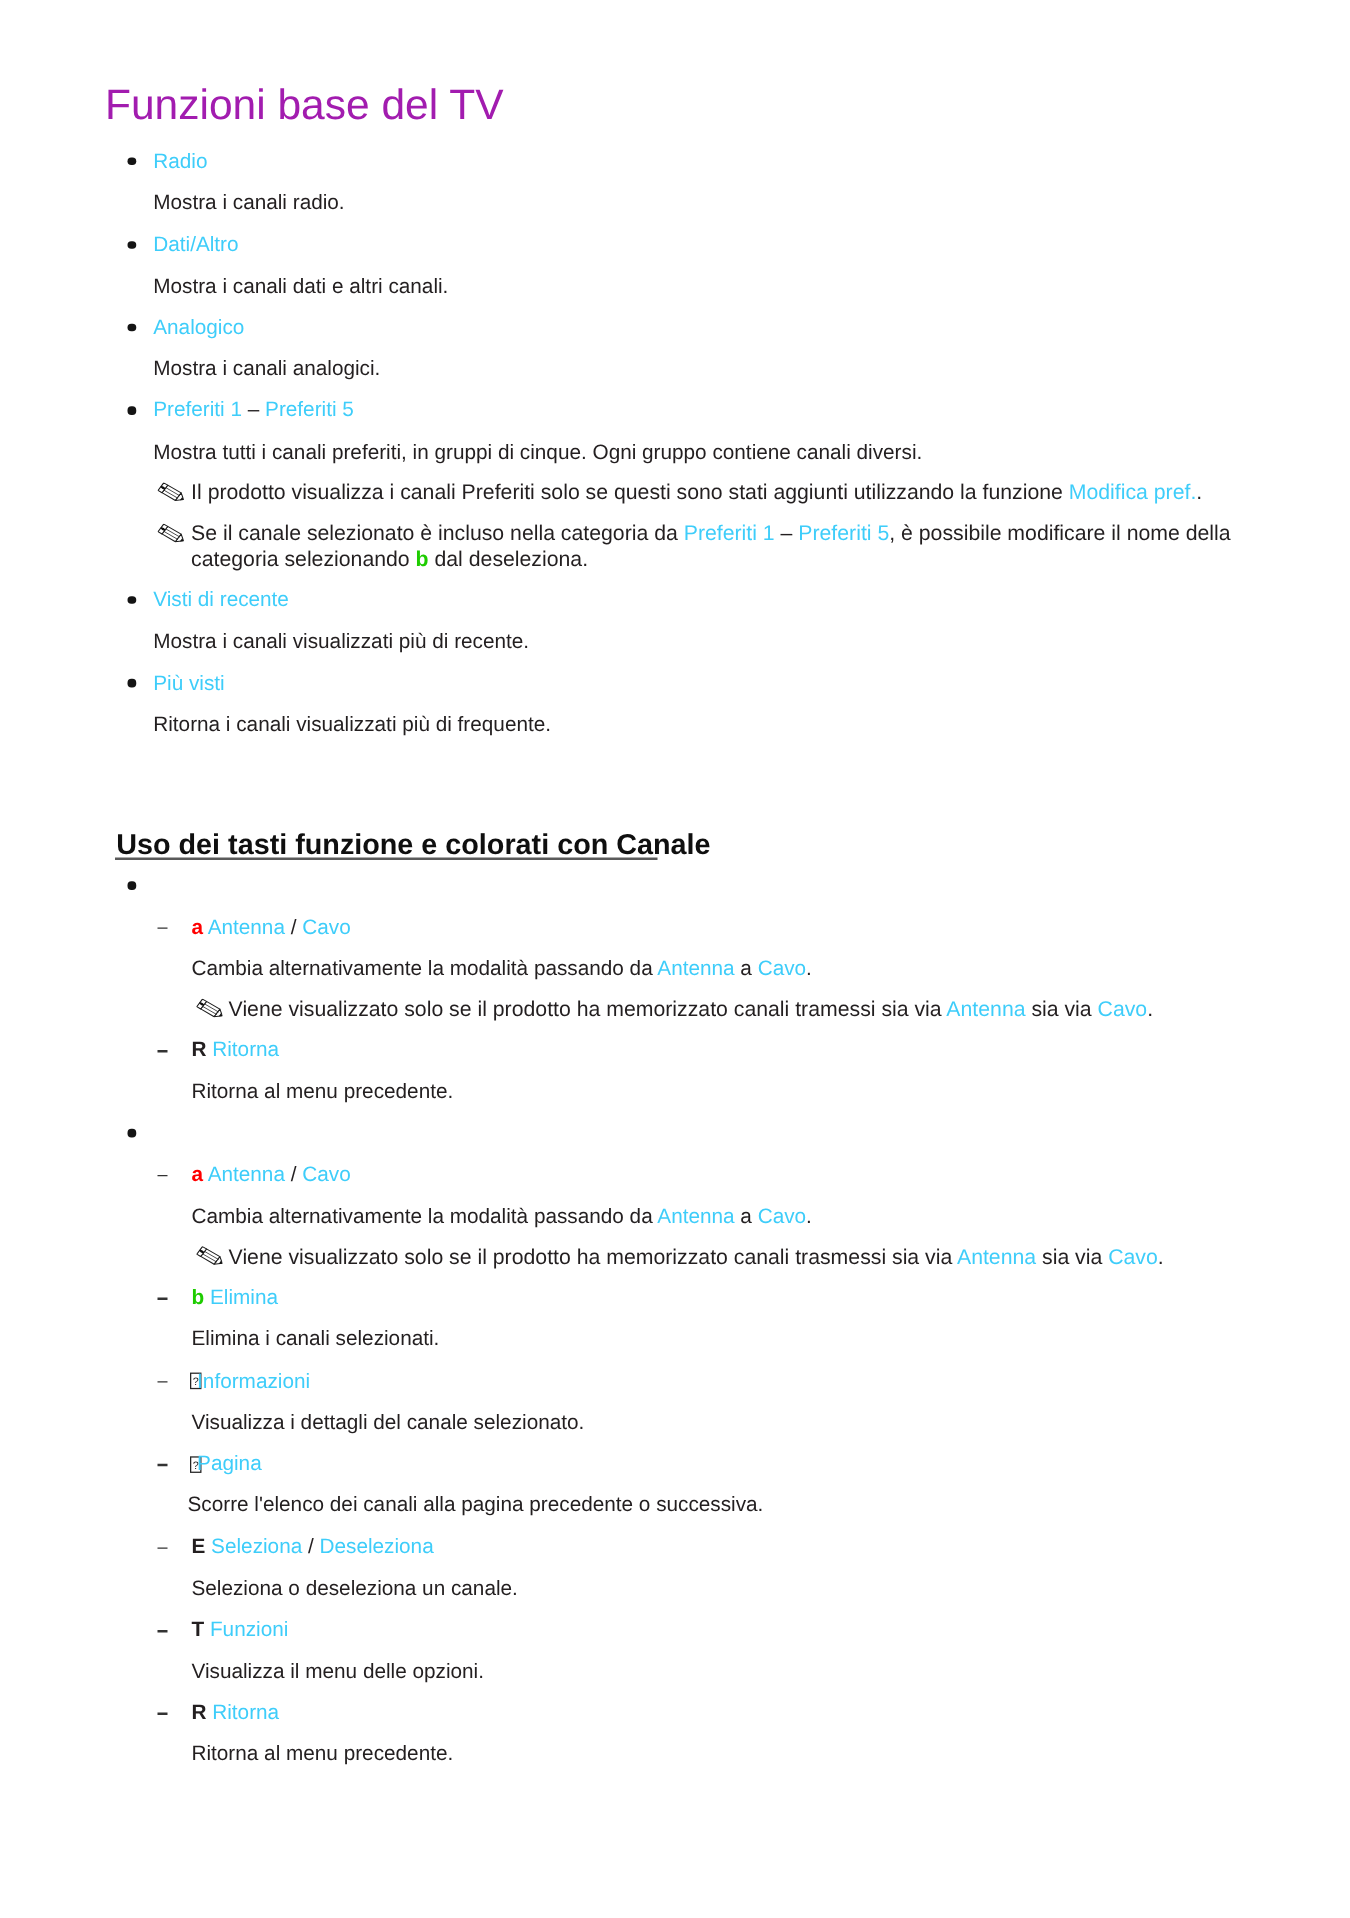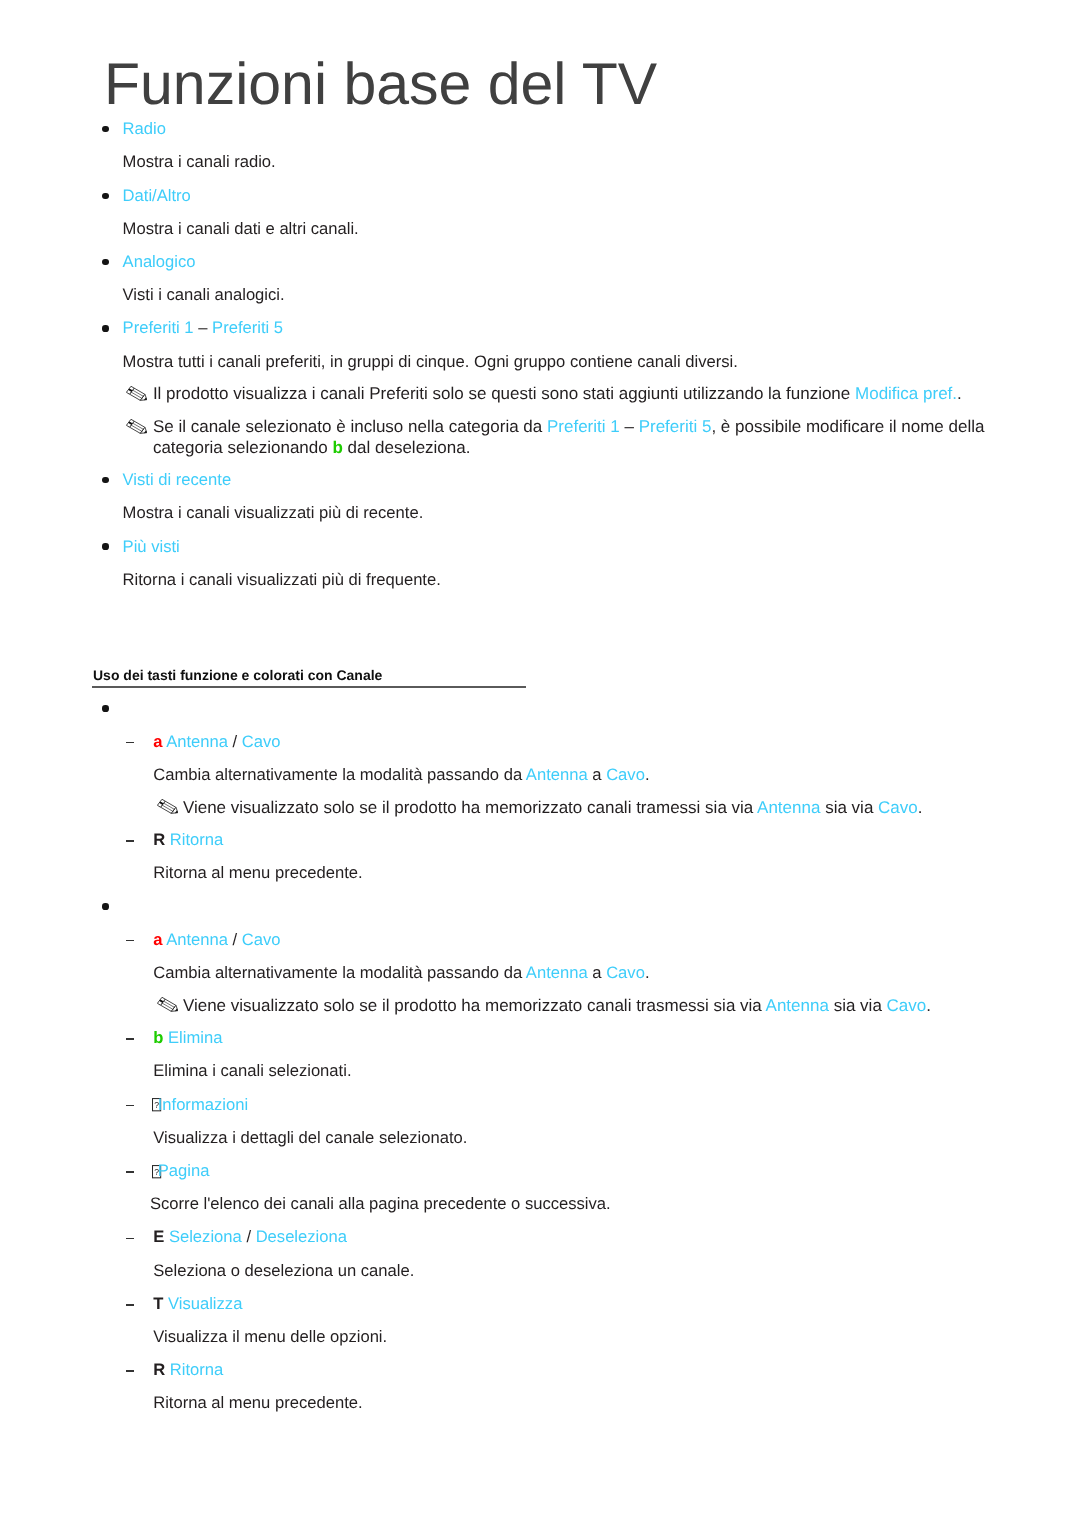--- a/index.html
+++ b/index.html
@@ -4,30 +4,30 @@
 <title>Funzioni base del TV</title>
 <style>
   html,body{margin:0;padding:0;}
   body{width:1080px;height:1534px;background:var(--c-bg,#ffffff);
        font-family:"Liberation Sans",sans-serif;color:#231f20;
        -webkit-font-smoothing:antialiased;text-rendering:geometricPrecision;
        will-change:transform;}
   .page{position:relative;width:1080px;height:1534px;overflow:hidden;background:#fff;
         transform:translateZ(0);}
 
-  .title{position:absolute;left:104px;font-size:59px;line-height:20.3px;
-         font-weight:400;color:#404040;white-space:nowrap;}
+  .title{position:absolute;left:84px;font-size:34px;line-height:20.3px;
+         font-weight:400;color:#a21caf;white-space:nowrap;}
 
   .blk{position:absolute;font-size:16.6px;line-height:20.3px;color:var(--c-text,#231f20);}
   .b-note{font-size:17px;}
   .marker{position:absolute;display:block;}
   .bullet-dot{width:6.25px;height:6.25px;border-radius:50%;background:#141414;}
   .dash-bar{width:8.4px;height:1.5px;background:#333333;}
 
-  .heading{position:absolute;left:93px;font-size:14px;font-weight:bold;color:#0f0f0f;
+  .heading{position:absolute;left:93px;font-size:23px;font-weight:bold;color:#0f0f0f;
            line-height:20.3px;white-space:nowrap;}
   .hrule{position:absolute;left:92px;height:2.1px;background:#5a5a5a;}
 
   .cy{color:var(--c-cyan,#3ecdfa);}
   .rd{color:var(--c-red,#ff0000);font-weight:bold;}
   .gr{color:var(--c-green,#1ecc00);font-weight:bold;}
   .bk{font-weight:bold;color:var(--c-text,#231f20);}
 
   .tofu{display:inline-block;width:5.4px;height:13.6px;
         vertical-align:-2.45px;margin-left:-0.9px;overflow:visible;}
@@ -41,21 +41,21 @@
 <body>
 
 <div class="page">
   <div class="title" style="top: 74.15px;">Funzioni base del TV</div>
   <div id="content">
       <div class="blk b-bullet" style="top:119.25px;left:122.60px;width:869.40px"><span class="marker bullet-dot" style="left:-20.20px;top:6.95px"></span><span class="cy">Radio</span></div>
       <div class="blk b-body" style="top:152.45px;left:122.60px;width:869.40px"><span>Mostra i canali radio.</span></div>
       <div class="blk b-bullet" style="top:185.65px;left:122.60px;width:869.40px"><span class="marker bullet-dot" style="left:-20.20px;top:6.95px"></span><span class="cy">Dati/Altro</span></div>
       <div class="blk b-body" style="top:218.85px;left:122.60px;width:869.40px"><span>Mostra i canali dati e altri canali.</span></div>
       <div class="blk b-bullet" style="top:252.05px;left:122.60px;width:869.40px"><span class="marker bullet-dot" style="left:-20.20px;top:6.95px"></span><span class="cy">Analogico</span></div>
-      <div class="blk b-body" style="top:285.25px;left:122.60px;width:869.40px"><span>Visti i canali analogici.</span></div>
+      <div class="blk b-body" style="top:285.25px;left:122.60px;width:869.40px"><span>Mostra i canali analogici.</span></div>
       <div class="blk b-bullet" style="top:318.45px;left:122.60px;width:869.40px"><span class="marker bullet-dot" style="left:-20.20px;top:6.95px"></span><span class="cy">Preferiti 1</span><span> – </span><span class="cy">Preferiti 5</span></div>
       <div class="blk b-body" style="top:351.65px;left:122.60px;width:869.40px"><span>Mostra tutti i canali preferiti, in gruppi di cinque. Ogni gruppo contiene canali diversi.</span></div>
       <div class="blk b-note" style="top:384.35px;left:152.90px;width:839.10px"><span class="marker" style="left:-26.90px;top:1.3px"><svg viewBox="1.25 1.0 19.4 15.3" width="21.2" height="14.6" preserveAspectRatio="none" xmlns="http://www.w3.org/2000/svg">
             <g stroke="#1e1e1e" stroke-width="0.8" stroke-linejoin="round" fill="#ffffff">
               <path d="M8.72 3.23 L18.56 9.74 L14.37 16.08 L4.52 9.57 Z"></path>
               <path d="M18.56 9.74 L20.38 15.32 L14.37 16.08 Z"></path>
             </g>
             <g stroke="#1e1e1e" stroke-width="0.62" fill="none">
               <path d="M4.71 3.58 L17.63 12.14"></path>
               <path d="M3.32 5.68 L16.25 14.23"></path>
@@ -124,18 +124,18 @@
             <text x="9" y="19.5" text-anchor="middle" font-family="Liberation Sans, sans-serif" font-size="17" fill="#262626">?</text>
           </svg></span><span class="cy">Informazioni</span></div>
       <div class="blk b-body" style="top:1127.85px;left:153.20px;width:838.80px"><span>Visualizza i dettagli del canale selezionato.</span></div>
       <div class="blk b-dash" style="top:1161.05px;left:153.20px;width:838.80px"><span class="marker dash-bar" style="left:-27.70px;top:10.2px"></span><span class="tofu"><svg viewBox="0 0 18 26" width="9.2" height="13.4" xmlns="http://www.w3.org/2000/svg">
             <rect x="1" y="1" width="16" height="24" fill="#ffffff" stroke="#262626" stroke-width="2"></rect>
             <text x="9" y="19.5" text-anchor="middle" font-family="Liberation Sans, sans-serif" font-size="17" fill="#262626">?</text>
           </svg></span><span class="cy">Pagina</span></div>
       <div class="blk b-body" style="top:1194.25px;left:150px;width:838.80px"><span>Scorre l'elenco dei canali alla pagina precedente o successiva.</span></div>
       <div class="blk b-dash" style="top:1227.45px;left:153.20px;width:838.80px"><span class="marker dash-bar" style="left:-27.70px;top:10.2px"></span><span class="bk">E</span><span> </span><span class="cy">Seleziona</span><span> / </span><span class="cy">Deseleziona</span></div>
       <div class="blk b-body" style="top:1260.65px;left:153.20px;width:838.80px"><span>Seleziona o deseleziona un canale.</span></div>
-      <div class="blk b-dash" style="top:1293.85px;left:153.20px;width:838.80px"><span class="marker dash-bar" style="left:-27.70px;top:10.2px"></span><span class="bk">T</span><span> </span><span class="cy">Visualizza</span></div>
+      <div class="blk b-dash" style="top:1293.85px;left:153.20px;width:838.80px"><span class="marker dash-bar" style="left:-27.70px;top:10.2px"></span><span class="bk">T</span><span> </span><span class="cy">Funzioni</span></div>
       <div class="blk b-body" style="top:1327.05px;left:153.20px;width:838.80px"><span>Visualizza il menu delle opzioni.</span></div>
       <div class="blk b-dash" style="top:1360.25px;left:153.20px;width:838.80px"><span class="marker dash-bar" style="left:-27.70px;top:10.2px"></span><span class="bk">R</span><span> </span><span class="cy">Ritorna</span></div>
       <div class="blk b-body" style="top:1393.45px;left:153.20px;width:838.80px"><span>Ritorna al menu precedente.</span></div>
     </div>
 </div>
 
 </body></html>

